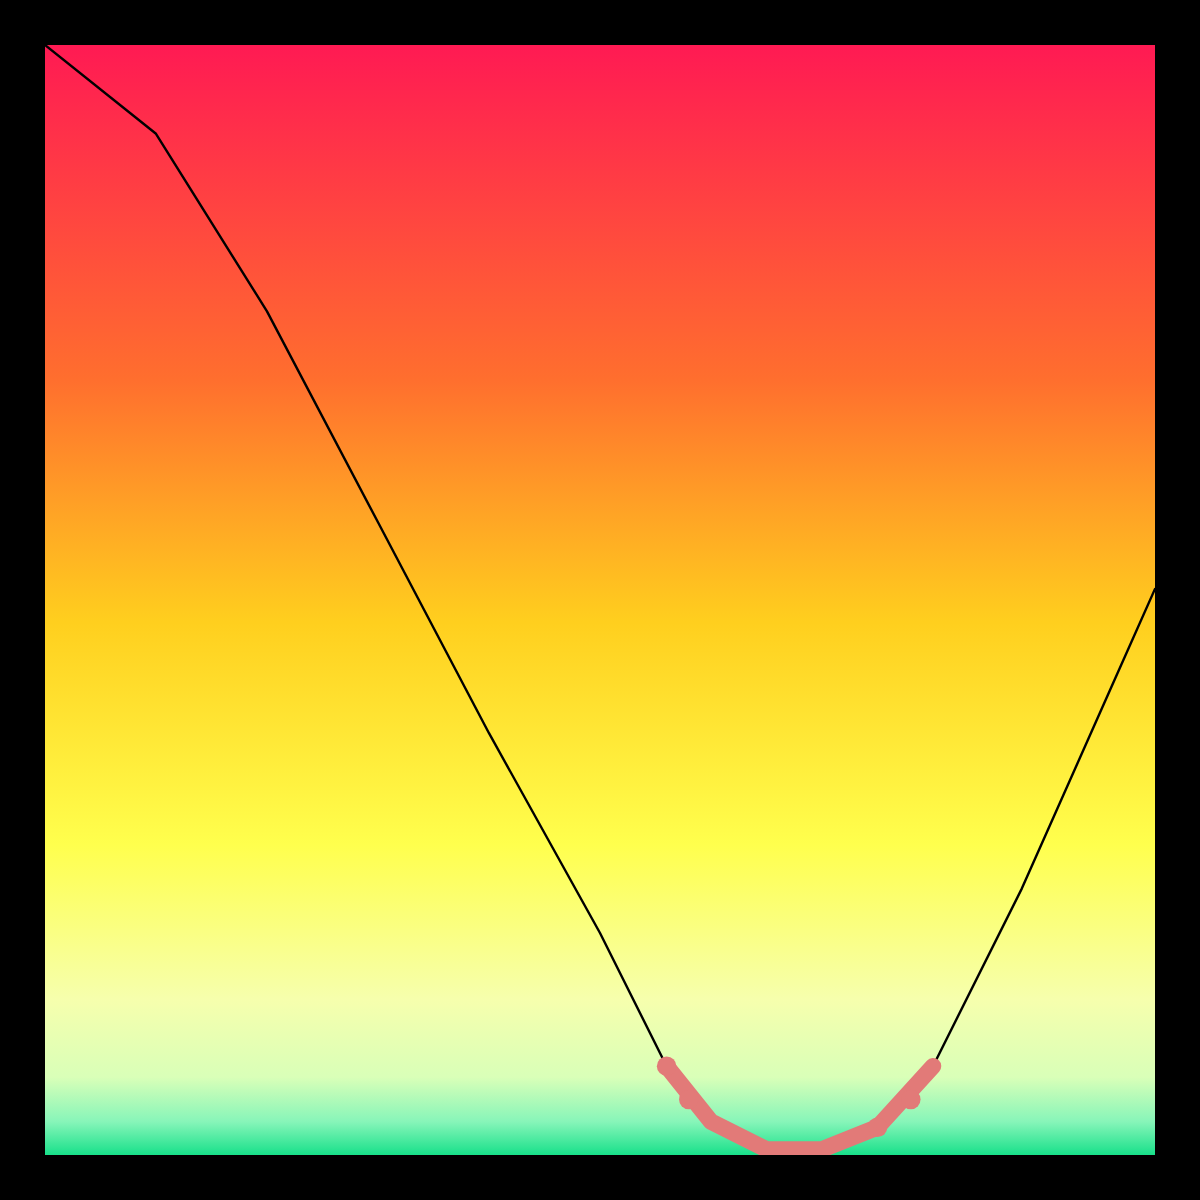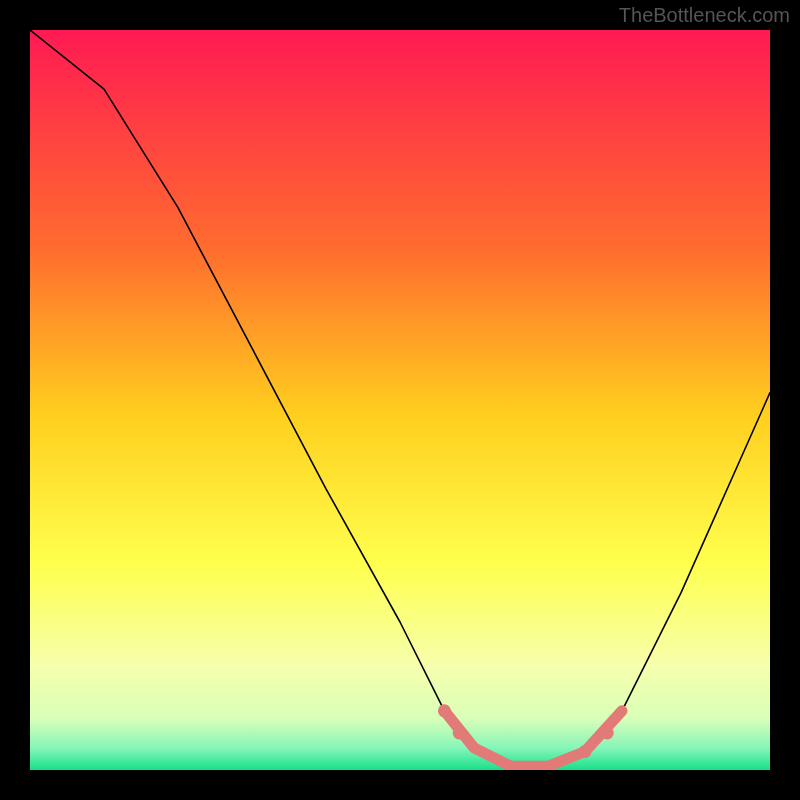--- a/index.html
+++ b/index.html
@@ -31,21 +31,20 @@
     left: 30px;
     top: 30px;
     width: 740px;
     height: 740px;
   }
 </style>
 </head>
 <body>
 
 <div class="frame">
-  <div class="watermark">TheBottleneck.com</div>
   <svg class="plot" viewBox="0 0 740 740" preserveAspectRatio="none">
     <defs>
       <linearGradient id="bg-grad" x1="0" y1="0" x2="0" y2="1">
         <stop offset="0%" stop-color="#ff1a53"></stop>
         <stop offset="30%" stop-color="#ff6e2e"></stop>
         <stop offset="52%" stop-color="#ffcf1e"></stop>
         <stop offset="72%" stop-color="#ffff4d"></stop>
         <stop offset="86%" stop-color="#f6ffad"></stop>
         <stop offset="93%" stop-color="#d9ffb8"></stop>
         <stop offset="97%" stop-color="#87f5b9"></stop>

